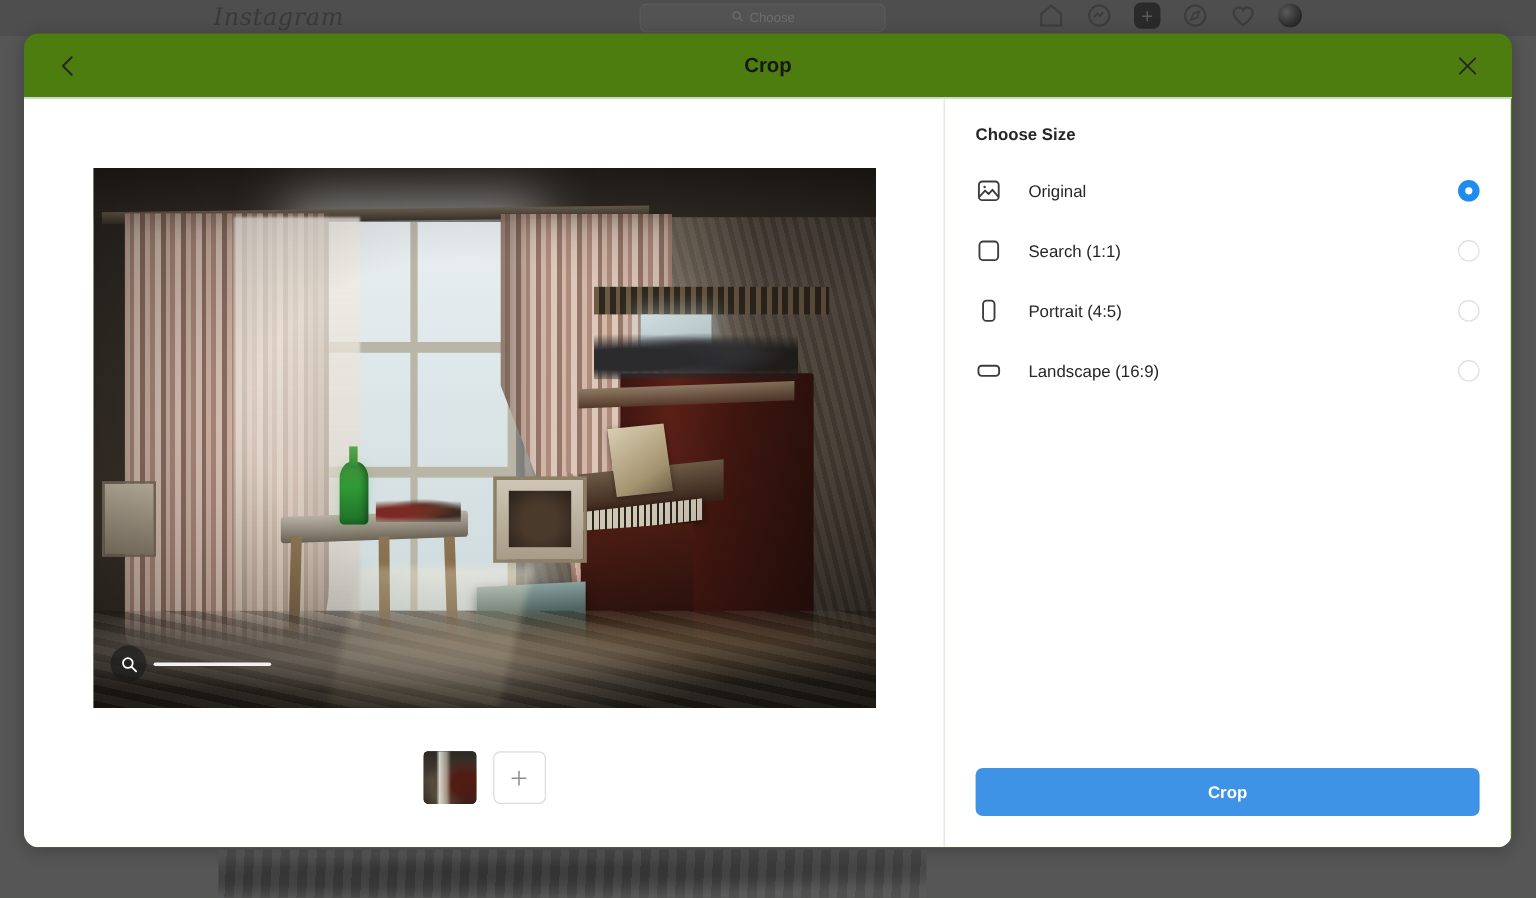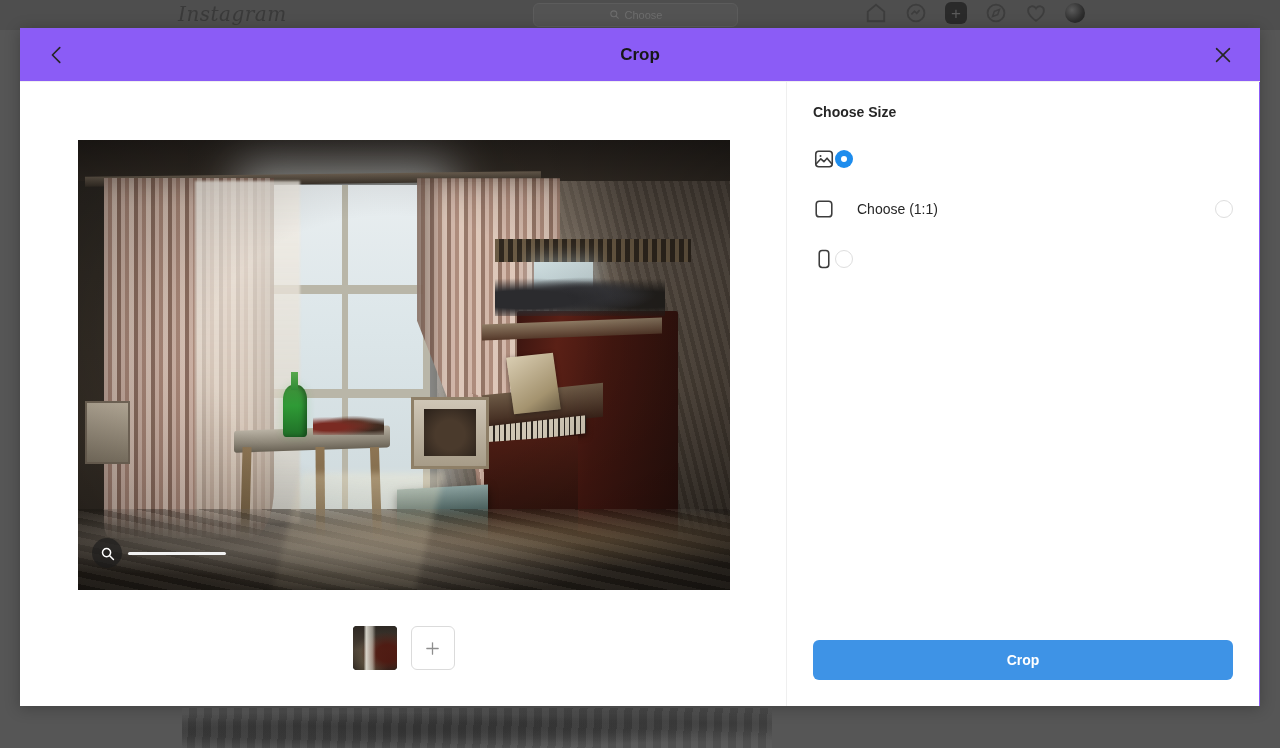--- a/index.html
+++ b/index.html
@@ -65,22 +65,22 @@
     background:
       repeating-linear-gradient(93deg, rgba(255,255,255,.05) 0 7px, rgba(0,0,0,.06) 7px 15px),
       radial-gradient(ellipse at 20% 60%, rgba(20,20,20,.5) 0 18%, transparent 60%),
       radial-gradient(ellipse at 72% 40%, rgba(30,30,30,.45) 0 15%, transparent 55%);
   }
 
   
   .modal {
     position: absolute; left: 20px; top: 28px;
     width: 1240px; height: 678px;
-    background: #8b5cf6;
-    border-radius: 0;
+    background: #4d7c0f;
+    border-radius: 12px;
     overflow: hidden;
     box-shadow: 0 2px 14px rgba(0,0,0,.25);
   }
   .modal-header {
     position: relative;
     height: 54px;
     border-bottom: 1px solid #efefef;
     display: flex; align-items: center; justify-content: center;
   }
   .modal-title {
@@ -583,41 +583,52 @@
       <div class="size-list">
 
         <div class="size-row">
           <span class="size-icon">
             <svg viewBox="0 0 24 24" fill="none" stroke="currentColor" stroke-width="1.7">
               <rect x="3" y="3.5" width="18" height="17" rx="3.2"></rect>
               <circle cx="8.2" cy="8.6" r="1.1" fill="currentColor" stroke="none"></circle>
               <path d="M3.6 17.2l5-5.4 3.3 3.1 3.4-3.8 5.1 6" stroke-linecap="round" stroke-linejoin="round"></path>
             </svg>
           </span>
+          <span class="size-label">Original</span>
           <span class="radio checked"></span>
         </div>
 
         <div class="size-row">
           <span class="size-icon">
             <svg viewBox="0 0 24 24" fill="none" stroke="currentColor" stroke-width="1.7">
               <rect x="3.5" y="3.5" width="17" height="17" rx="3.4"></rect>
             </svg>
           </span>
-          <span class="size-label">Choose (1:1)</span>
+          <span class="size-label">Search (1:1)</span>
           <span class="radio"></span>
         </div>
 
         <div class="size-row">
           <span class="size-icon">
             <svg viewBox="0 0 24 24" fill="none" stroke="currentColor" stroke-width="1.7">
               <rect x="6.8" y="2.8" width="10.4" height="18.4" rx="3.2"></rect>
             </svg>
           </span>
+          <span class="size-label">Portrait (4:5)</span>
           <span class="radio"></span>
         </div>
 
+        <div class="size-row">
+          <span class="size-icon">
+            <svg viewBox="0 0 24 24" fill="none" stroke="currentColor" stroke-width="1.7">
+              <rect x="2.6" y="7.4" width="18.8" height="9.2" rx="3"></rect>
+            </svg>
+          </span>
+          <span class="size-label">Landscape (16:9)</span>
+          <span class="radio"></span>
+        </div>
       </div>
 
       <button class="next-btn">Crop</button>
     </div>
 
   </div>
 </div>
 
 </body></html>

